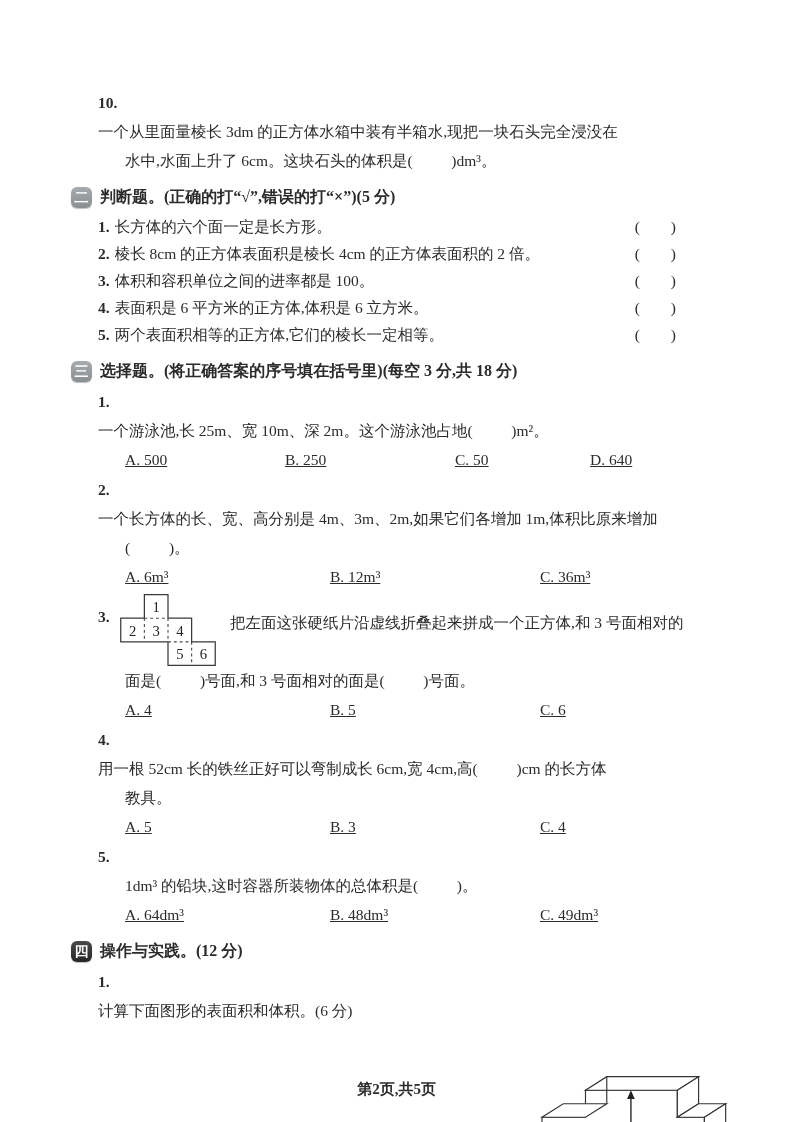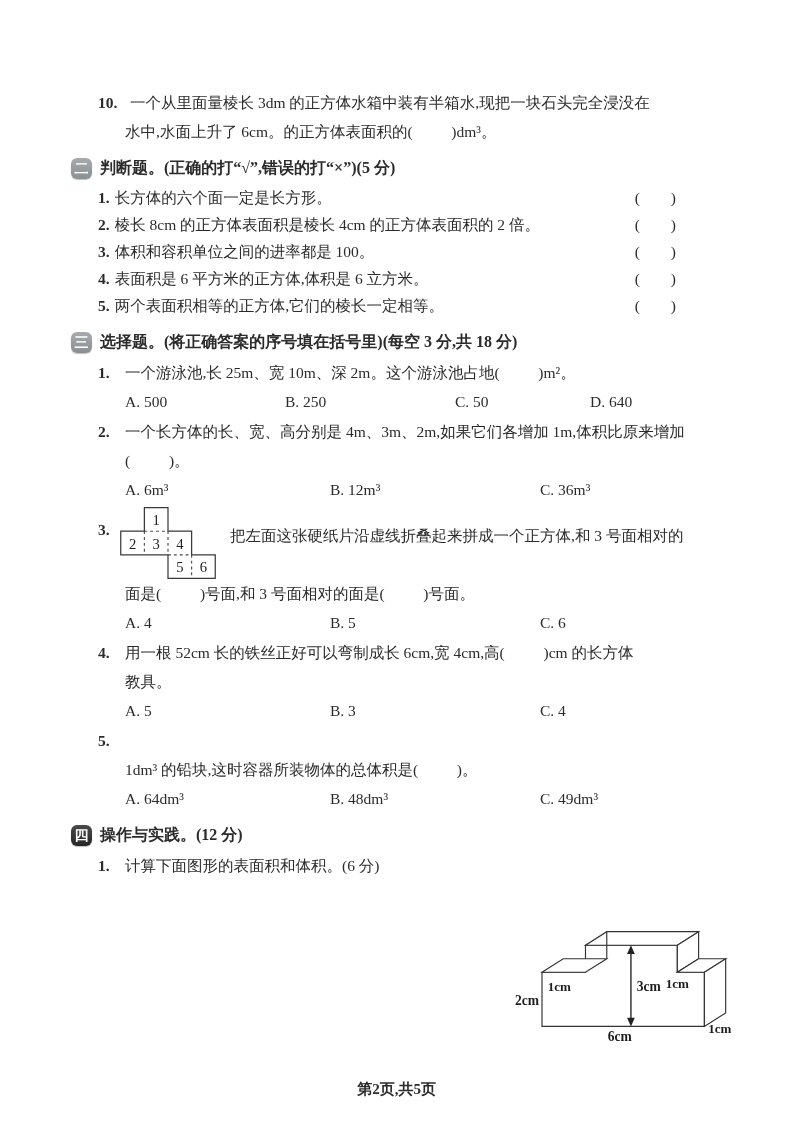--- a/index.html
+++ b/index.html
@@ -8,40 +8,40 @@
     font-family:"Liberation Serif","DejaVu Serif",serif;
   }
   .page{
     position:relative;width:793px;height:1122px;background:#ffffff;
     color:#2b2b2b;font-size:15.5px;overflow:hidden;
   }
   .content{padding:88px 95px 0 85px;}
   [data-bind]{white-space:pre-wrap;}
 
   .qnum{font-weight:bold;margin-right:5px;}
-  .qline{display:flex;padding-left:13px;line-height:29px;align-items:flex-end;}
+  .qline{display:flex;padding-left:13px;line-height:29px;align-items:flex-start;flex-direction:column;}
   .qline .num{font-weight:bold;width:27px;flex:none;}
   .qline .num.wide{width:32px;}
   .qcont{padding-left:40px;line-height:29px;}
 
   .sec-header{display:flex;align-items:center;gap:8px;margin-left:-14px;height:31px;}
   .badge{
     width:21px;height:21px;border-radius:6px;flex:none;
     display:flex;align-items:center;justify-content:center;
     color:#ffffff;font-size:14px;font-weight:bold;
     background:linear-gradient(180deg,#a7abad 0%,#8a8f91 100%);
     box-shadow:0 1px 1px rgba(0,0,0,.25);
     font-family:"Liberation Sans","DejaVu Sans",sans-serif;
   }
   .badge.dark{background:linear-gradient(180deg,#4a4a4a 0%,#262626 100%);}
   .sec-title{font-weight:bold;font-size:16px;}
 
   .tf-row{display:flex;justify-content:space-between;padding-left:13px;padding-right:22px;line-height:27px;}
 
-  .opts{display:grid;padding-left:40px;line-height:30px;}
+  .opts{display:grid;padding-left:40px;line-height:30px;text-decoration:underline;}
   .opts.four{grid-template-columns:160px 170px 135px 1fr;}
   .opts.three{grid-template-columns:205px 210px 1fr;}
 
   .q3-top{display:flex;padding-left:13px;align-items:flex-start;min-height:74px;}
   .q3-top .num{font-weight:bold;width:14px;flex:none;padding-top:16px;}
   .net-svg{flex:none;margin:2px 14px 0 8px;}
   .q3-line1{padding-top:18px;line-height:26px;}
 
   .figure-wrap{margin:6px 0 0 428px;width:235px;}
   svg text{font-family:"Liberation Serif","DejaVu Serif",serif;}
@@ -56,21 +56,21 @@
 </head>
 <body>
 
 <div class="page">
   <div class="content">
 
     <div class="qline">
       <span class="num wide" data-bind="q10.num">10.</span>
       <span data-bind="q10.line1">一个从里面量棱长 3dm 的正方体水箱中装有半箱水,现把一块石头完全浸没在</span>
     </div>
-    <div class="qcont" style="margin-bottom:7px;" data-bind="q10.line2">水中,水面上升了 6cm。的正方体表面积的(          )dm³。</div>
+    <div class="qcont" style="margin-bottom:7px;" data-bind="q10.line2">水中,水面上升了 6cm。这块石头的体积是(          )dm³。</div>
 
     <div class="sec-header">
       <span class="badge" data-bind="sec2.badge">二</span>
       <span class="sec-title" data-bind="sec2.title">判断题。(正确的打“√”,错误的打“×”)(5 分)</span>
     </div>
 
     <div class="tf-row">
       <span><b class="qnum" data-bind="sec2.items.0.num">1.</b><span data-bind="sec2.items.0.text">长方体的六个面一定是长方形。</span></span>
       <span data-bind="sec2.bracket">(        )</span>
     </div>

